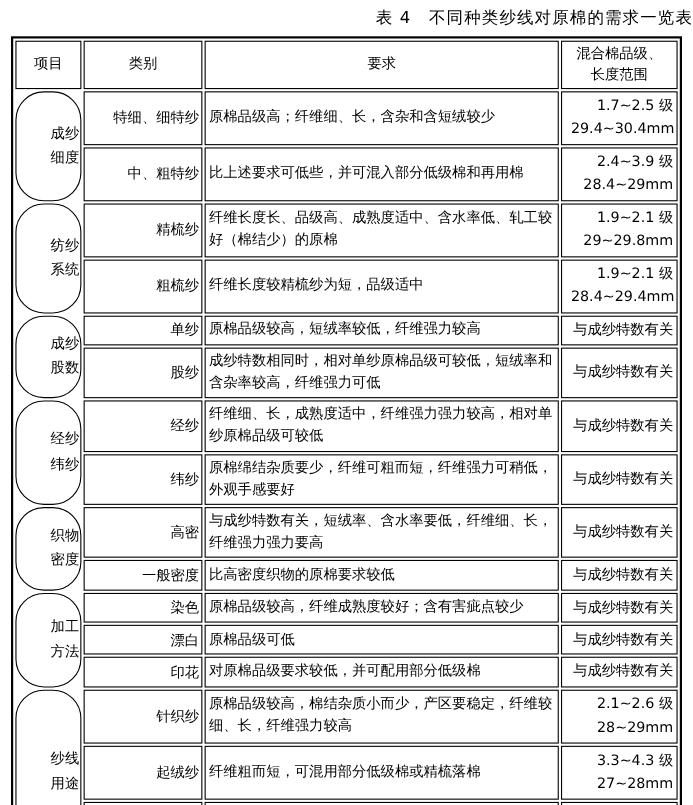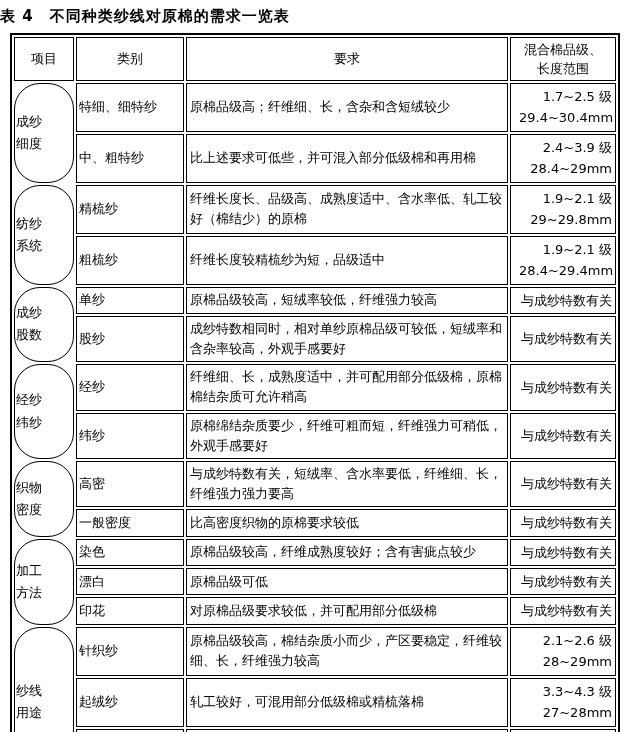--- a/index.html
+++ b/index.html
@@ -9,22 +9,22 @@
     color: #000000;
     font-family: "DejaVu Sans", sans-serif;
   }
   .page {
     width: 630px;
     min-height: 732px;
     box-sizing: border-box;
     padding-top: 7px;
   }
   .title {
-    text-align: left;
-    font-weight: bold;
+    text-align: right;
+    font-weight: normal;
     font-size: 15px;
     margin: 0 0 7px 0;
     letter-spacing: 1px;
   }
   table.main {
     border-collapse: separate;
     border-spacing: 2px;
     border: 2px solid #000000;
     margin: 0 auto;
     width: 606px;
@@ -32,22 +32,22 @@
   }
   th, td {
     border: 1px solid #000000;
     font-size: 13px;
     font-weight: normal;
     vertical-align: middle;
     overflow: hidden;
     box-sizing: border-box;
   }
   th { text-align: center; height: 44px; line-height: 1.5; }
-  td.item { text-align: left; line-height: 1.7; border-radius: 26px; }
-  td.cat  { text-align: left; padding: 2px 2px; }
+  td.item { text-align: right; line-height: 1.7; border-radius: 26px; }
+  td.cat  { text-align: right; padding: 2px 2px; }
   td.req  { text-align: left; padding: 2px 3px; line-height: 1.55; margin-left: 19px; }
   td.grade{ text-align: right; padding: 2px 3px 2px 8px; line-height: 1.65; }
   .pre { white-space: pre-line; }
   tr.h-lg  td { height: 46px; }
   tr.h-md  td { height: 40px; }
   tr.h-sm  td { height: 20px; }
   tr.h-xs  td { height: 24px; }
 </style>
 </head>
 <body>
@@ -104,29 +104,29 @@
 
     <tr class="h-sm">
       <td class="item pre" rowspan="2">成纱
 股数</td>
       <td class="cat">单纱</td>
       <td class="req">原棉品级较高，短绒率较低，纤维强力较高</td>
       <td class="grade">与成纱特数有关</td>
     </tr>
     <tr class="h-md">
       <td class="cat">股纱</td>
-      <td class="req">成纱特数相同时，相对单纱原棉品级可较低，短绒率和含杂率较高，外观手感要好</td>
+      <td class="req">成纱特数相同时，相对单纱原棉品级可较低，短绒率和含杂率较高，纤维强力可低</td>
       <td class="grade">与成纱特数有关</td>
     </tr>
 
     <tr class="h-md">
       <td class="item pre" rowspan="2">经纱
 纬纱</td>
       <td class="cat">经纱</td>
-      <td class="req">纤维细、长，成熟度适中，并可配用部分低级棉，原棉棉结杂质可允许稍高</td>
+      <td class="req">纤维细、长，成熟度适中，纤维强力强力较高，相对单纱原棉品级可较低</td>
       <td class="grade">与成纱特数有关</td>
     </tr>
     <tr class="h-md">
       <td class="cat">纬纱</td>
       <td class="req">原棉绵结杂质要少，纤维可粗而短，纤维强力可稍低，外观手感要好</td>
       <td class="grade">与成纱特数有关</td>
     </tr>
 
     <tr class="h-md">
       <td class="item pre" rowspan="2">织物
@@ -162,21 +162,21 @@
     <tr class="h-lg">
       <td class="item pre" rowspan="3">纱线
 用途</td>
       <td class="cat">针织纱</td>
       <td class="req">原棉品级较高，棉结杂质小而少，产区要稳定，纤维较细、长，纤维强力较高</td>
       <td class="grade pre">2.1~2.6 级
 28~29mm</td>
     </tr>
     <tr class="h-md">
       <td class="cat">起绒纱</td>
-      <td class="req">轧工较好，可混用部分低级棉或精梳落棉</td>
+      <td class="req">纤维粗而短，可混用部分低级棉或精梳落棉</td>
       <td class="grade pre">3.3~4.3 级
 27~28mm</td>
     </tr>
     <tr class="h-lg">
       <td class="cat">毛巾纱</td>
       <td class="req">纤维细而长，纤维强力较高，原棉含短绒率要低些</td>
       <td class="grade pre">3.3~4.3 级
 28~29mm</td>
     </tr>
   </tbody>

